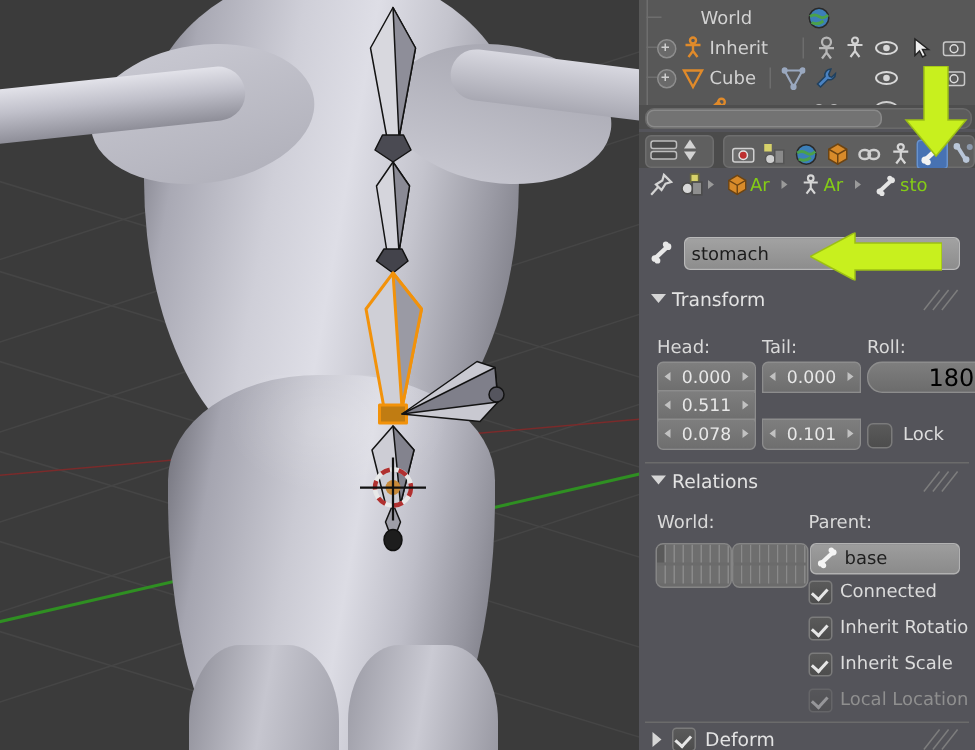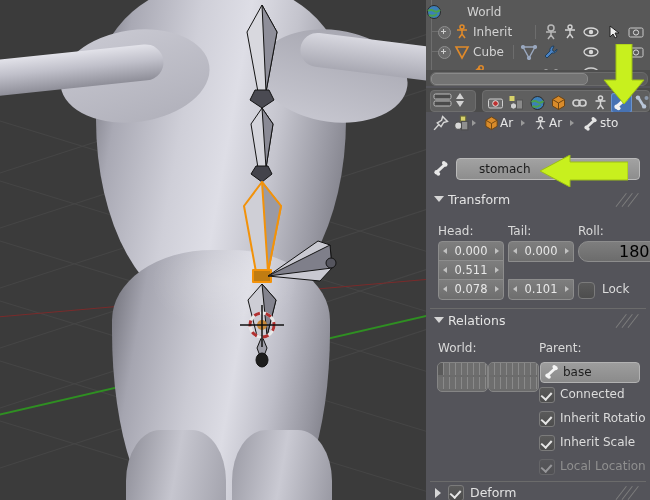--- a/index.html
+++ b/index.html
@@ -40,21 +40,21 @@
     background:linear-gradient(100deg,#9a9aa4,#cacad3 45%,#8d8d97);border-radius:34% 34% 20% 20%;}
   .waistshade{left:150px;top:250px;width:150px;height:80px;
     background:radial-gradient(ellipse at 50% 40%,rgba(255,255,255,.18),rgba(0,0,0,0) 70%);}
 
   svg.bones{position:absolute;left:0;top:0;width:426px;height:500px;overflow:visible;}
 
   
   #right{position:absolute;left:426px;top:0;width:224px;height:500px;background:#54545a;}
 
   
-  #outliner{position:absolute;left:0;top:0;width:224px;height:79px;background:#585858;overflow:hidden;}
+  #outliner{position:absolute;left:0;top:0;width:224px;height:79px;background:#585858;overflow:hidden;text-align:center;}
   .ol-row{position:absolute;left:0;height:20px;width:224px;font-size:12px;color:#d2d2d2;}
   .ol-name{position:absolute;line-height:20px;}
   .ol-ico{position:absolute;top:2px;width:16px;height:16px;}
   .ol-expand{position:absolute;width:11px;height:11px;top:4px;border:1px solid #8e8e8e;border-radius:50%;
     background:#6a6a6a;}
   .ol-expand:before{content:"";position:absolute;left:2px;top:4px;width:5px;height:1px;background:#cfcfcf;}
   .ol-expand:after{content:"";position:absolute;left:4px;top:2px;width:1px;height:5px;background:#cfcfcf;}
   .ol-tree{position:absolute;background:#6e6e6e;}
   .ol-sep{position:absolute;width:1px;background:#6d6d6d;}
 
@@ -67,29 +67,29 @@
 
   
   #tabbar{position:absolute;left:0;top:88px;width:224px;height:24px;background:#4b4b4b;}
   .tabgrp{position:absolute;top:2px;height:20px;background:#5f5f5f;border:1px solid #6e6e6e;border-radius:4px;}
   .tab{position:absolute;top:2px;width:21px;height:20px;border-radius:3px;}
   .tab.sel{background:#4772b3;box-shadow:inset 0 0 0 1px #6a93cc;}
   .tab svg{position:absolute;left:2px;top:2px;}
 
   
   #crumbs{position:absolute;left:0;top:112px;width:224px;height:24px;background:#54545a;}
-  .cr-txt{position:absolute;top:4px;font-size:12px;color:#e5e5e5;}
+  .cr-txt{position:absolute;top:4px;font-size:12px;color:#84cc16;}
   .cr-arw{position:absolute;top:8px;width:0;height:0;border-left:4px solid #9a9a9a;
     border-top:3px solid transparent;border-bottom:3px solid transparent;}
 
   
   #namerow{position:absolute;left:0;top:158px;width:224px;height:22px;}
   #namefield{position:absolute;left:30px;top:0;width:182px;height:20px;border-radius:4px;
     background:linear-gradient(180deg,#a2a2a2,#8d8d8d);border:1px solid #b9b9b9;}
-  #namefield span{position:absolute;left:22px;top:3px;font-size:12px;color:#1c1c1c;}
+  #namefield span{position:absolute;left:4px;top:3px;font-size:12px;color:#1c1c1c;}
 
   
   .panel-hdr{position:absolute;left:0;width:224px;height:20px;color:#e3e3e3;font-size:12.5px;}
   .panel-hdr .tri{position:absolute;left:8px;top:6px;width:0;height:0;}
   .tri-down{border-left:5px solid transparent;border-right:5px solid transparent;border-top:6px solid #d6d6d6;}
   .tri-right{border-top:5px solid transparent;border-bottom:5px solid transparent;border-left:6px solid #d6d6d6;}
   .panel-hdr .lbl{position:absolute;left:22px;top:2px;}
   .grip{position:absolute;right:4px;top:3px;width:22px;height:14px;}
   .grip i{position:absolute;width:1px;height:17px;background:#7d7d7d;transform:rotate(38deg);transform-origin:0 0;}
   .hr{position:absolute;left:4px;width:216px;height:1px;background:#6b6b6b;}

